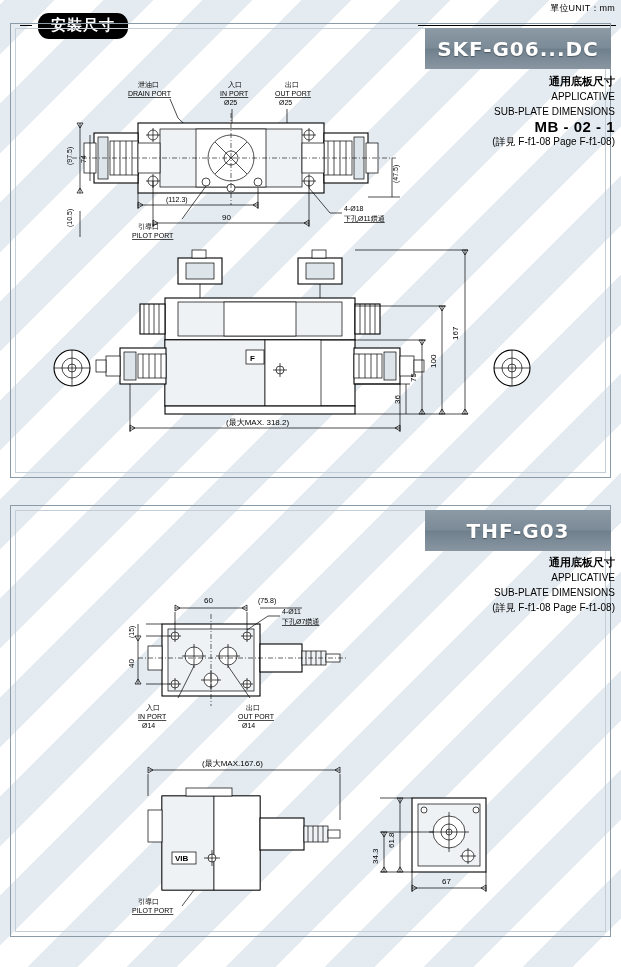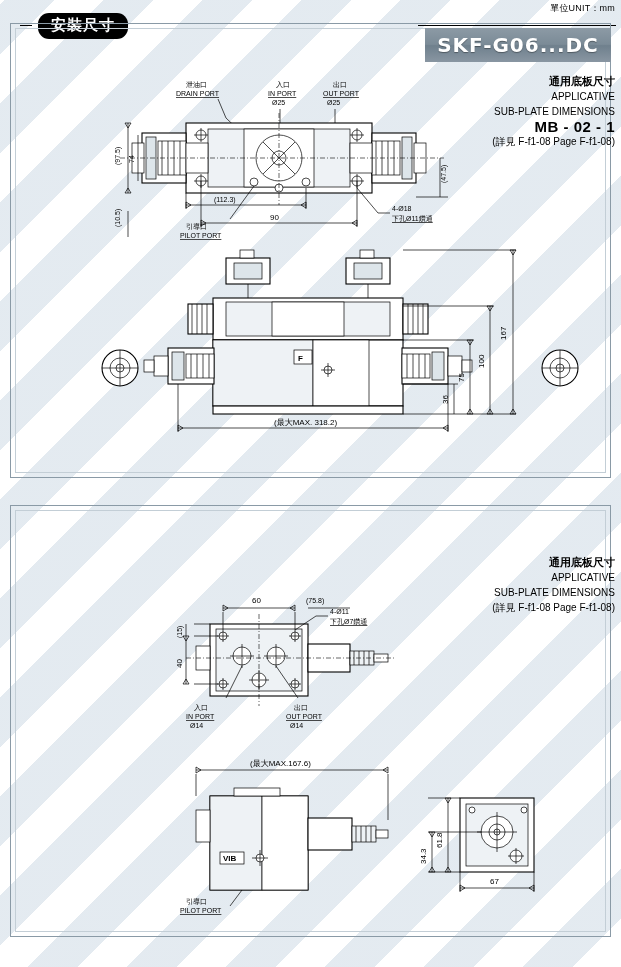--- a/index.html
+++ b/index.html
@@ -63,21 +63,21 @@
   #panel1 { left: 10px; top: 23px; width: 601px; height: 455px; }
   #panel2 { left: 10px; top: 505px; width: 601px; height: 432px; }
 
   .panel-inner {
     position: absolute; inset: 4px;
     border: 1px solid #c3ced6;
   }
 
   .model-bar {
     position: absolute;
-    height: 34px;
+    height: 41px;
     background: linear-gradient(to bottom, #8c9aa5 0%, #7b8b97 48%, #6f808d 52%, #8996a2 100%);
     color: #fff;
     display: flex; align-items: center; justify-content: center;
     font-family: "DejaVu Sans", sans-serif;
     font-weight: bold;
     font-size: 20px;
     letter-spacing: 1px;
     text-shadow: 0 1px 1px rgba(0,0,0,.35);
   }
   #bar1 { left: 425px; top: 28px; width: 186px; }
@@ -89,21 +89,21 @@
     font-size: 10px;
     line-height: 15px;
     width: 200px;
   }
   #sub1 { left: 415px; top: 74px; }
   #sub2 { left: 415px; top: 555px; }
   .subplate .cn { font-size: 11px; font-weight: bold; }
   .subplate .mb { font-weight: bold; font-size: 15px; letter-spacing: .5px; }
 
   
-  .dwg { position: absolute; padding-left: 48px; }
+  .dwg { position: absolute; }
   svg { display: block; overflow: visible; }
   text {
     font-family: "Liberation Sans", sans-serif;
     fill: #000;
   }
   .t7 { font-size: 7px; }
   .t8 { font-size: 8px; }
   .bold { font-weight: bold; }
   .ul { text-decoration: underline; }
   .ln { stroke: #000; fill: none; }
@@ -332,20 +332,21 @@
       <text class="t8" x="216" y="185">(最大MAX. 318.2)</text>
       <path class="ln thin" d="M120,144 V192 M390,144 V192"></path>
     </g>
   </svg>
   </div>
 
   <div class="panel" id="panel2">
     <div class="panel-inner"></div>
   </div>
 
+  <div class="model-bar" id="bar2">THF-G03</div>
 
   <div class="subplate" id="sub2">
     <div class="cn">通用底板尺寸</div>
     <div>APPLICATIVE</div>
     <div>SUB-PLATE DIMENSIONS</div>
     <div>(詳見 F-f1-08  Page F-f1-08)</div>
   </div>
 
   <div class="dwg" style="left:90px; top:588px;">
   <svg width="330" height="160" viewBox="0 0 330 160">

